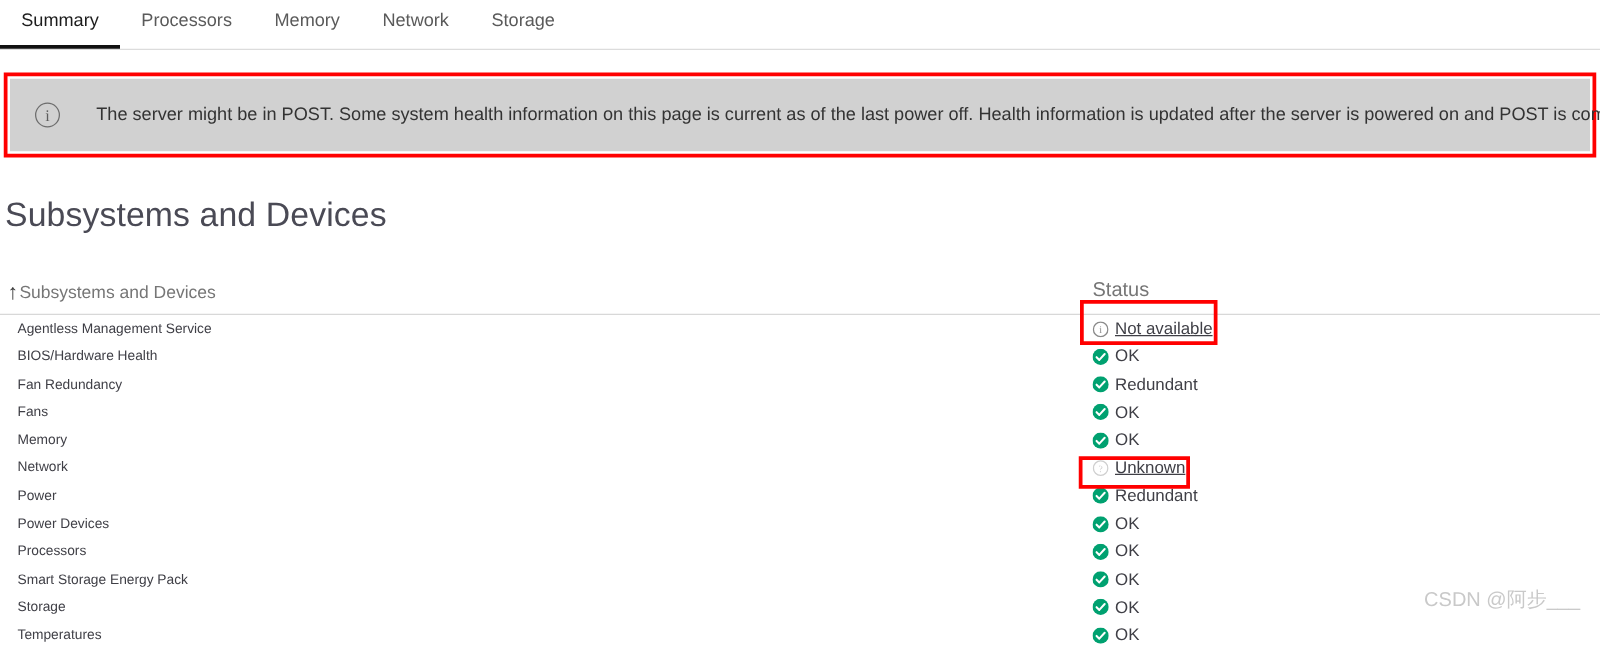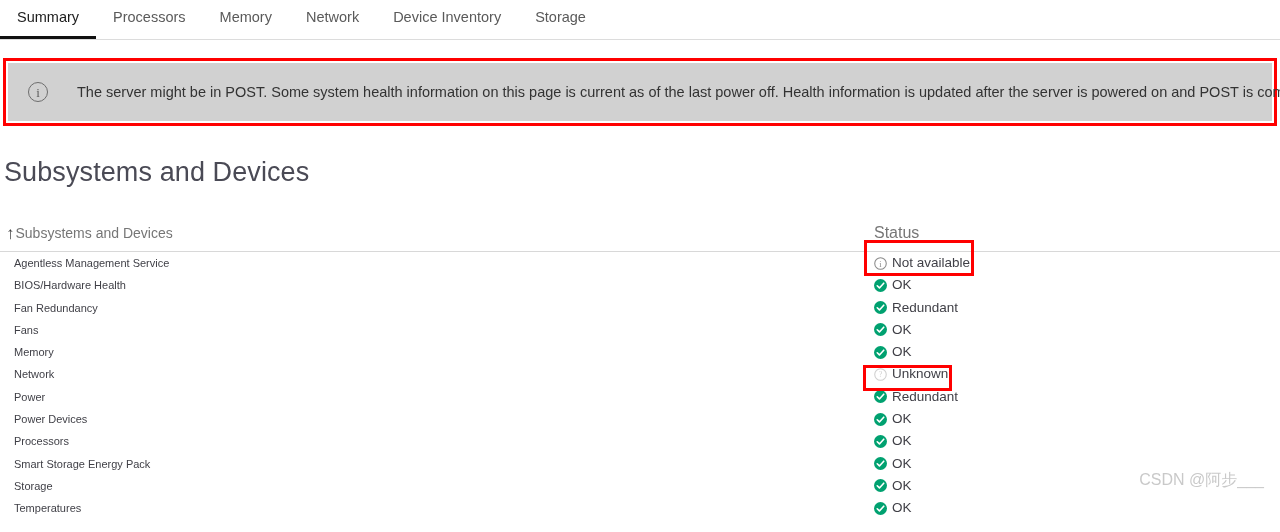--- a/index.html
+++ b/index.html
@@ -97,21 +97,21 @@
   }
   .cell-status {
     position: absolute; left: 874px; top: 0;
     font-size: 13.5px; color: #3f3f46;
     line-height: 22px; white-space: nowrap;
     display: flex; align-items: center;
   }
   .sicon { flex: 0 0 auto; margin-right: 5px; display:inline-flex; }
   .sicon svg { display: block; }
   .stxt { white-space: nowrap; }
-  .status-unknown .stxt, .status-notavailable .stxt { color: #3f3f46; }
+  .status-unknown .stxt, .status-notavailable .stxt { color: #3f3f46; text-decoration: underline; }
 
   
   .anno {
     position: absolute;
     border: 3px solid #ff0000;
     background: transparent;
     pointer-events: none;
   }
   #anno-notavailable { left: 864px; top: 240px; width: 110px; height: 36px; }
   #anno-unknown      { left: 863px; top: 365px; width: 89px;  height: 26px; }
@@ -126,21 +126,20 @@
 </head>
 <body>
 
 <div id="app">
 
   <div class="tabbar" id="tabbar">
       <div class="tab active">Summary</div>
       <div class="tab">Processors</div>
       <div class="tab">Memory</div>
       <div class="tab">Network</div>
-      <div class="tab">Device Inventory</div>
       <div class="tab">Storage</div>
     </div>
 
   <div class="alert-wrap">
     <div class="alert">
       <div class="alert-icon">i</div>
       <div class="alert-text">The server might be in POST. Some system health information on this page is current as of the last power off. Health information is updated after the server is powered on and POST is complete.</div>
     </div>
   </div>
 

